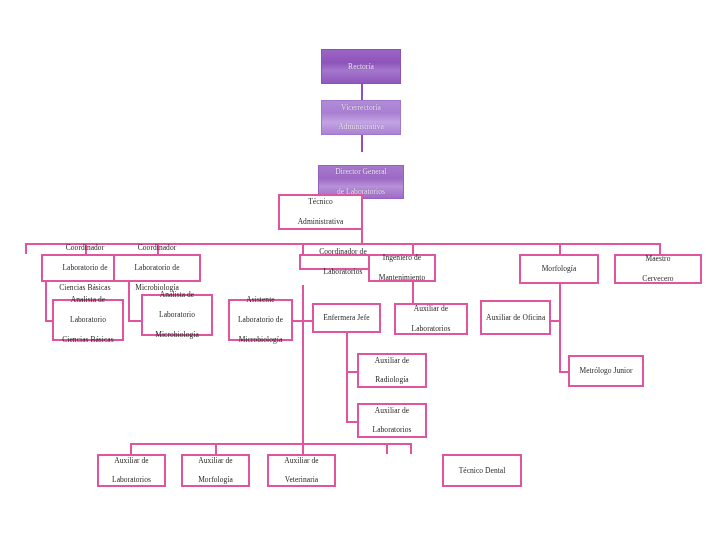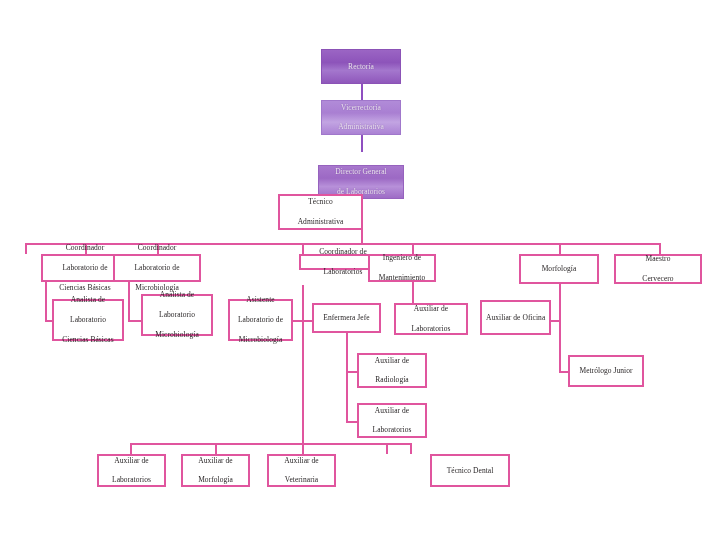--- a/index.html
+++ b/index.html
@@ -264,17 +264,17 @@
   </div>
 
   <div class="node plain" style="left:267px; top:454px; width:69px; height:33px;">
     <span>
       <span>Auxiliar de</span><br>
       <span>Veterinaria</span>
     </span>
   </div>
 
 
-  <div class="node plain" style="left:430px; top:454px; width:80px; height:33px;">
+  <div class="node plain" style="left:442px; top:454px; width:80px; height:33px;">
     <span>Técnico Dental</span>
   </div>
 
 </div>
 
 </body></html>

